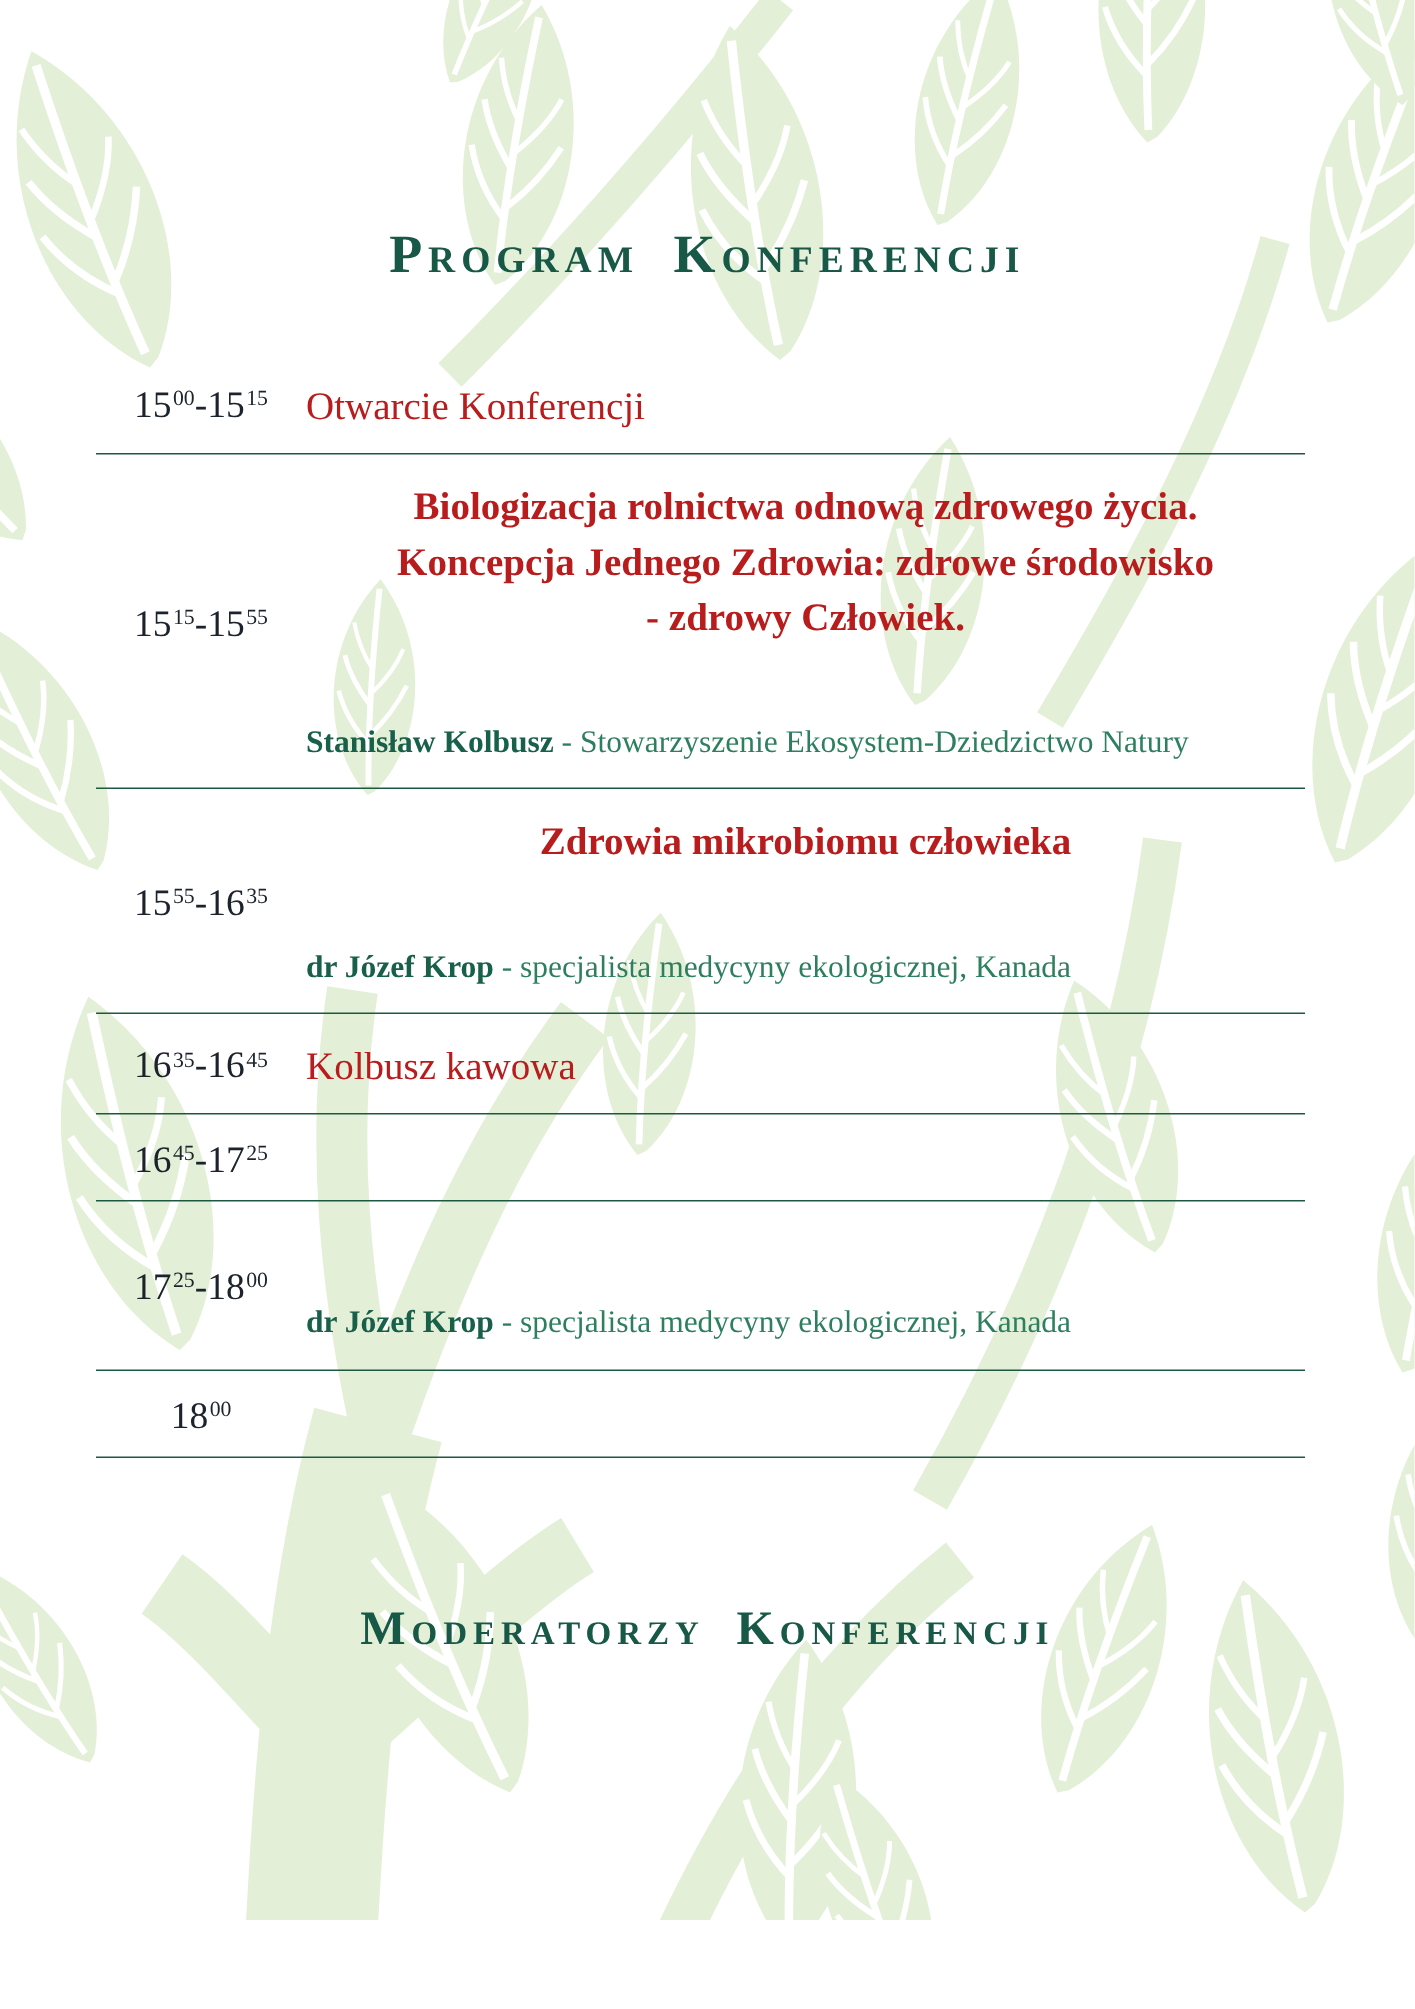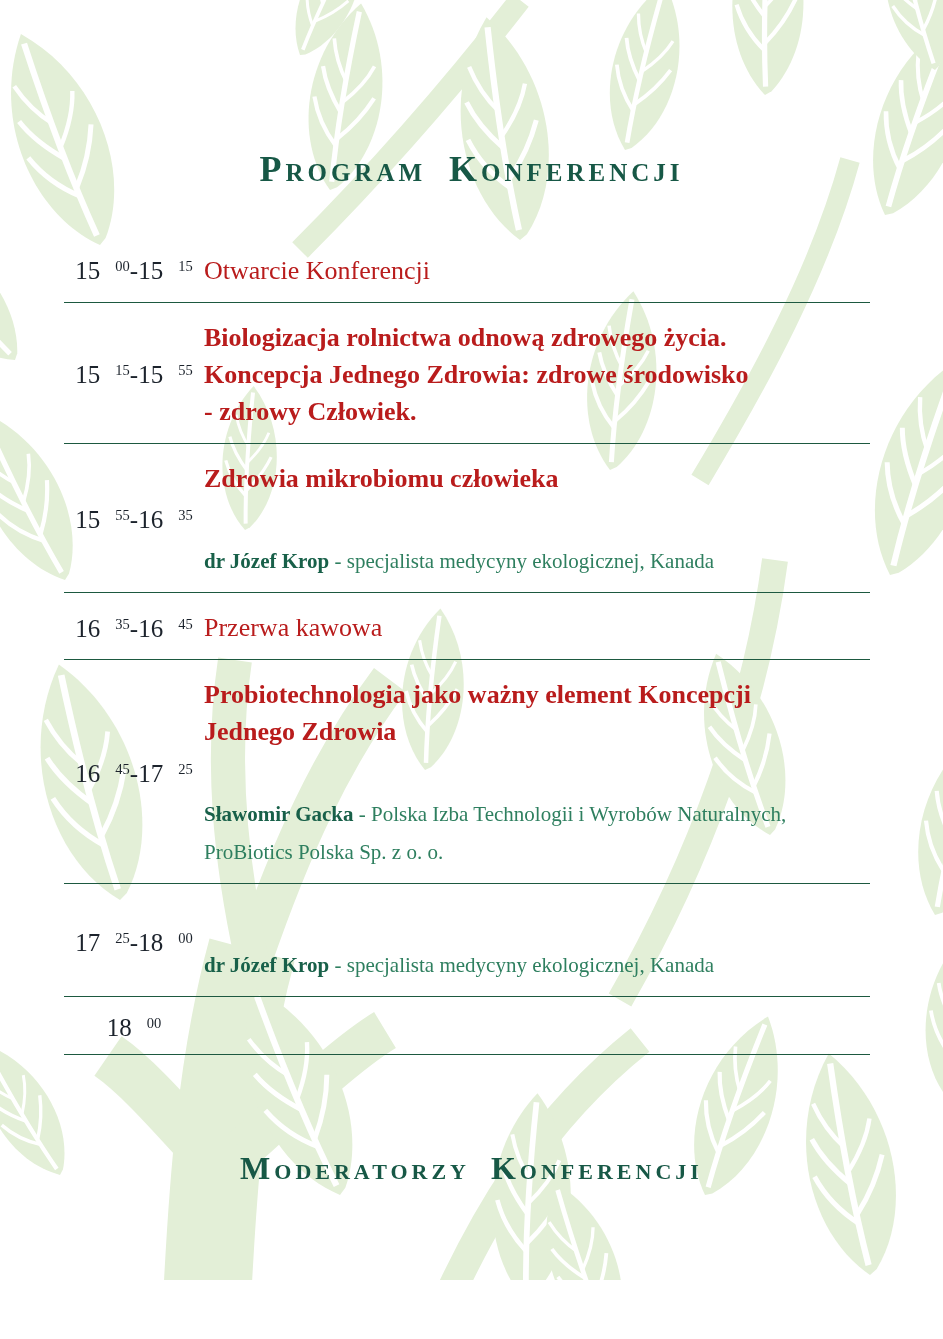--- a/index.html
+++ b/index.html
@@ -49,30 +49,30 @@
     text-align: center;
     font-size: 25px;
     color: #1c232c;
     white-space: nowrap;
   }
   .session-time sup {
     font-size: 0.58em;
     vertical-align: baseline;
     position: relative;
     top: -0.55em;
-    margin-left: 15px;
+    margin-left: 1px;
   }
   .session-body { flex: 1 1 auto; }
   .session-title {
     font-size: 26px;
     line-height: 1.42;
     color: #b91c1c;
     white-space: pre-line;
   }
-  .session-title.bold { font-weight: 700; }
+  .session-title.bold { font-weight: 700; text-align: center; }
   .session-speaker {
     margin-top: 8px;
     font-size: 21px;
     line-height: 1.78;
     white-space: pre-line;
   }
   .speaker-name { font-weight: 700; color: #186049; }
   .speaker-affiliation { color: #2e7f5f; }
   .moderators { margin-top: 95px; text-align: center; }
   .moderators-title {
@@ -152,51 +152,46 @@
 
     </div>
   </div>
 
   <div class="session-row">
     <div class="session-time">15<sup>15</sup>-15<sup>55</sup></div>
     <div class="session-body">
       <div class="session-title bold">Biologizacja rolnictwa odnową zdrowego życia.
 Koncepcja Jednego Zdrowia: zdrowe środowisko
 - zdrowy Człowiek.</div>
+      <div class="session-speaker">
+        <span class="speaker-name">Stanisław Kolbusz</span><span class="speaker-affiliation"> - Stowarzyszenie Ekosystem-Dziedzictwo Natury</span>
+      </div>
     </div>
   </div>
 
   <div class="session-row">
     <div class="session-time">15<sup>55</sup>-16<sup>35</sup></div>
     <div class="session-body">
       <div class="session-title bold">Zdrowia mikrobiomu człowieka</div>
       <div class="session-speaker">
         <span class="speaker-name">dr Józef Krop</span><span class="speaker-affiliation"> - specjalista medycyny ekologicznej, Kanada</span>
       </div>
     </div>
   </div>
 
   <div class="session-row">
     <div class="session-time">16<sup>35</sup>-16<sup>45</sup></div>
     <div class="session-body">
-      <div class="session-title">Przerwa kawowa</div>
+      <div class="session-title">Kolbusz kawowa</div>
 
     </div>
   </div>
 
   <div class="session-row">
     <div class="session-time">16<sup>45</sup>-17<sup>25</sup></div>
-    <div class="session-body">
-      <div class="session-title bold">Probiotechnologia jako ważny element Koncepcji
-Jednego Zdrowia</div>
-      <div class="session-speaker">
-        <span class="speaker-name">Sławomir Gacka</span><span class="speaker-affiliation"> - Polska Izba Technologii i Wyrobów Naturalnych,
-ProBiotics Polska Sp. z o. o.</span>
-      </div>
-    </div>
   </div>
 
   <div class="session-row">
     <div class="session-time">17<sup>25</sup>-18<sup>00</sup></div>
     <div class="session-body">
       <div class="session-speaker">
         <span class="speaker-name">dr Józef Krop</span><span class="speaker-affiliation"> - specjalista medycyny ekologicznej, Kanada</span>
       </div>
     </div>
   </div>

